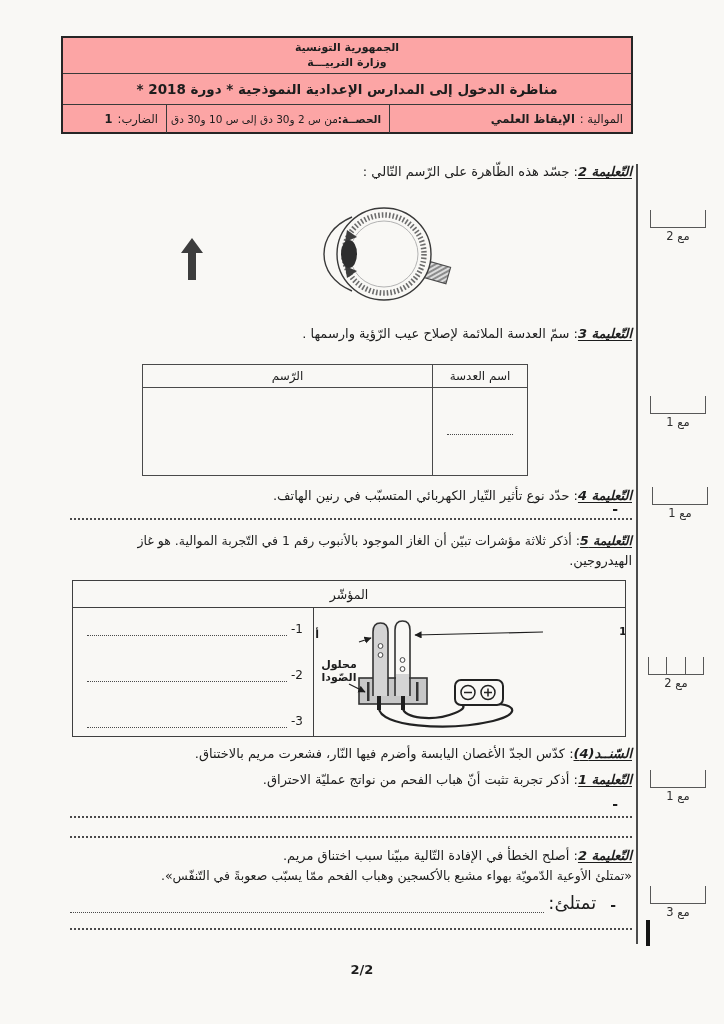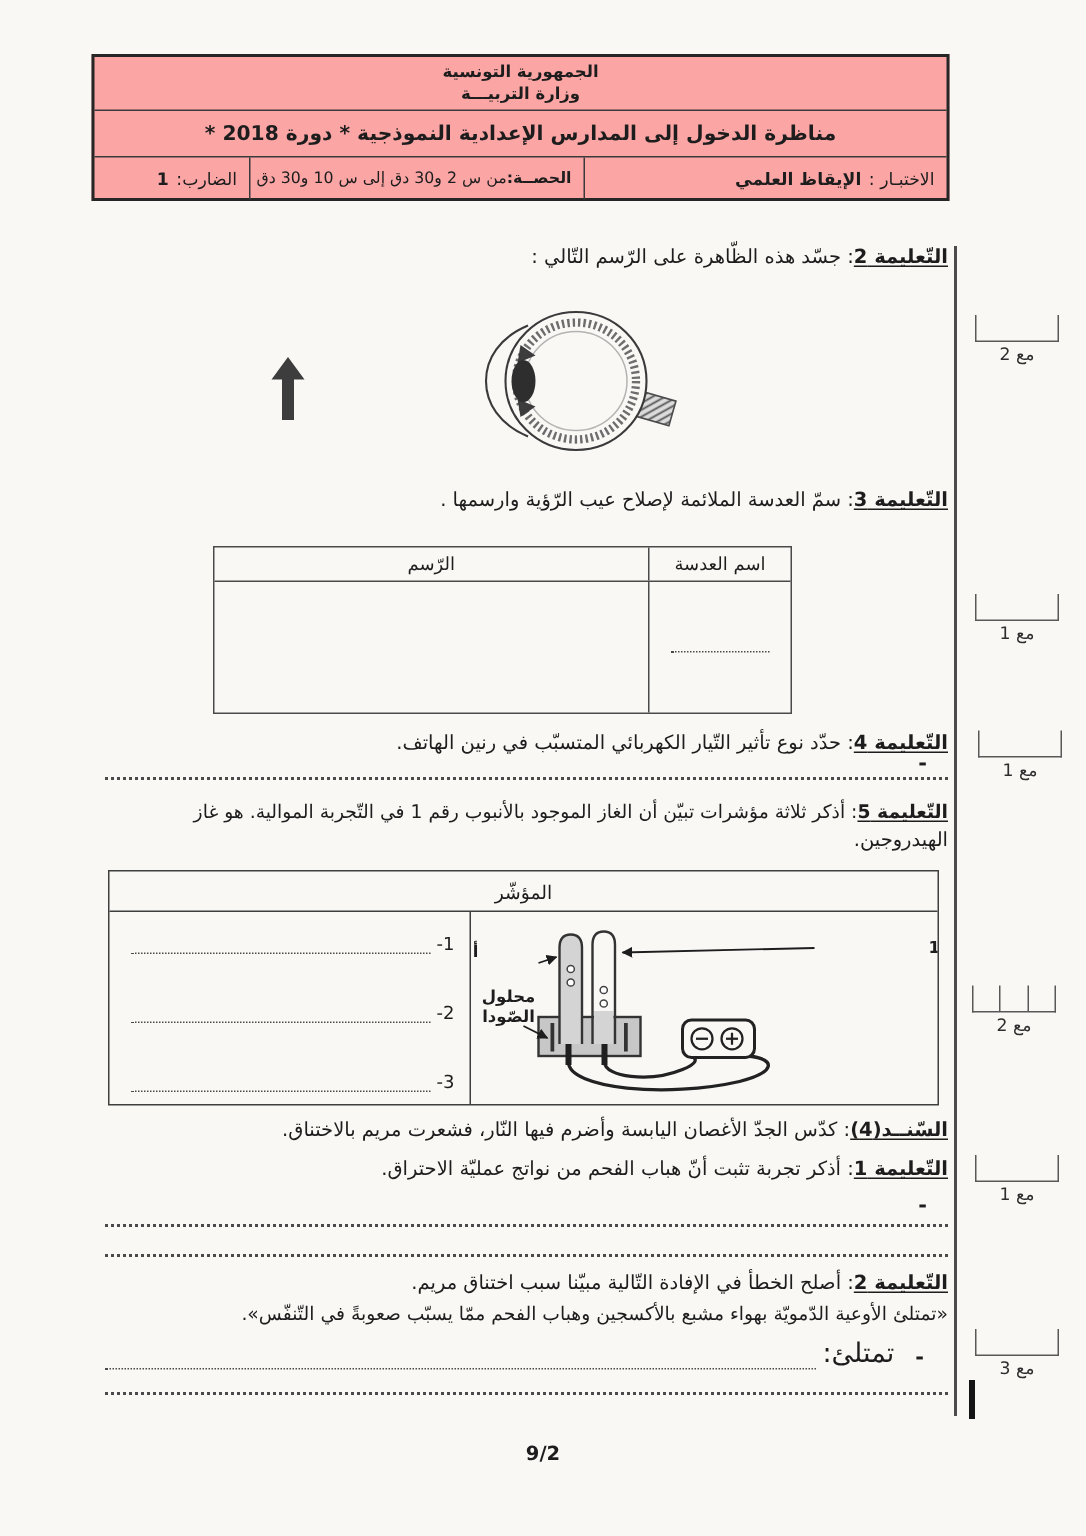--- a/index.html
+++ b/index.html
@@ -30,21 +30,21 @@
   .mbox{position:absolute; width:56px; text-align:center;}
   .bracket{height:17px; border-left:1.5px solid #585858; border-right:1.5px solid #585858;
            border-bottom:1.5px solid #585858; display:flex;}
   .bracket .cell{flex:1;}
   .bracket .cell + .cell{border-right:1.5px solid #585858;}
   .mbox .mlabel{font-size:11.5px; color:#2e2e2e; margin-top:1px;}
   .artifact{position:absolute; left:646px; top:920px; width:4px; height:26px; background:#141414;}
   
   .content{position:absolute; left:70px; top:0; width:562px; height:1024px; direction:rtl;}
   .line{position:absolute; right:0; width:100%; font-size:13px; white-space:nowrap;}
-  .lbl{font-weight:bold; text-decoration:underline; text-underline-offset:2px;}
+  .lbl{font-weight:bold; text-decoration:underline; text-underline-offset:2px;font-style:italic;}
   .dotline{position:absolute; right:0; width:100%; height:6px; border-bottom:2px dotted #4a4a4a;}
   .dash-line{position:absolute; font-size:14px; font-weight:bold;}
   
   .lens-table{position:absolute; right:104px; top:364px; width:386px; height:112px;
               border:1.4px solid #4a4a4a; box-sizing:border-box; display:flex; flex-direction:column;}
   .lt-head{height:22px; display:flex; direction:rtl; border-bottom:1.2px solid #4a4a4a; font-size:12px;}
   .lt-body{flex:1; display:flex; direction:rtl;}
   .lt-name{width:95px; border-left:1.2px solid #4a4a4a; display:flex; align-items:center; justify-content:center; box-sizing:border-box;}
   .lt-draw{flex:1; display:flex; align-items:center; justify-content:center;}
   .lt-answer{width:66px; height:6px; border-bottom:1.6px dotted #4a4a4a;}
@@ -75,21 +75,21 @@
 <div class="page">
 
   <div class="header-box">
     <div class="h-row1">
       <div>الجمهورية التونسية</div>
       <div>وزارة التربيـــة</div>
     </div>
     <div class="h-row2">مناظرة الدخول إلى المدارس الإعدادية النموذجية * دورة 2018 *</div>
     <div class="h-row3">
       <div class="h-cell exam">
-        <span>الاختبـار :</span>
+        <span>الموالية :</span>
         <span class="gap"></span>
         <span class="bold">الإيقاظ العلمي</span>
       </div>
       <div class="h-cell session">
         <span class="bold">الحصــة:</span>
         <span class="gap"></span>
         <span>من س 2 و30 دق إلى س 10 و30 دق</span>
       </div>
       <div class="h-cell coef">
         <span>الضارب:</span>
@@ -281,15 +281,15 @@
 
     <div class="answer-line" style="top:892px;">
       <span class="dashpre">-</span>
       <span class="pre">تمتلئ:</span>
       <div class="dotfill"></div>
     </div>
     <div class="dotline" style="top:922px;"></div>
 
   </div>
 
-  <div class="footer">9/2</div>
+  <div class="footer">2/2</div>
 
 </div>
 
 </body></html>

